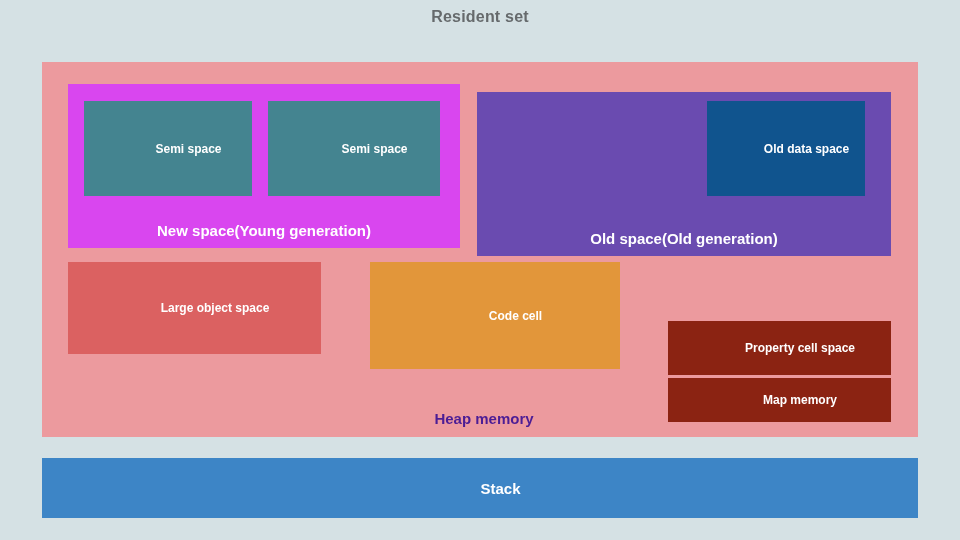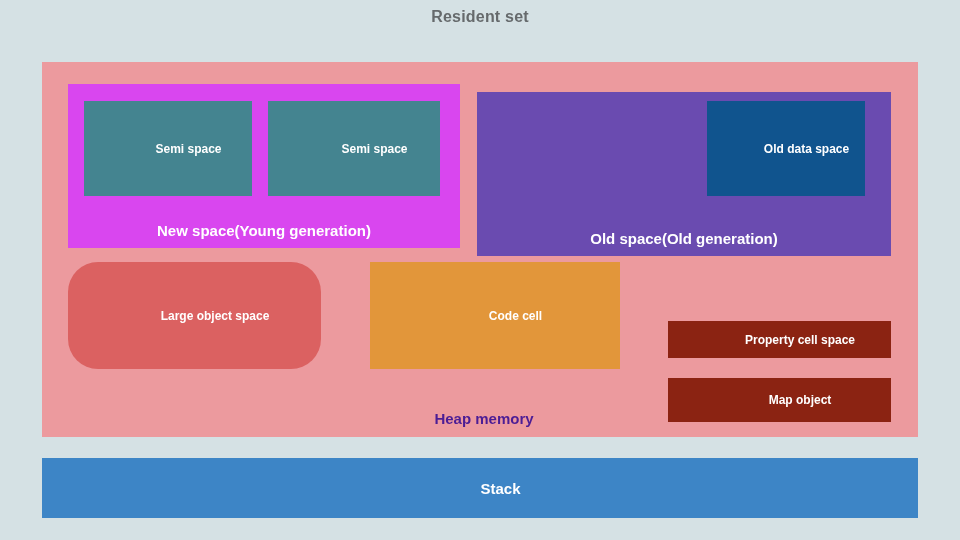--- a/index.html
+++ b/index.html
@@ -132,25 +132,24 @@
     width: 158px;
     height: 95px;
     background: #10548e;
     font-size: 12px;
     font-weight: bold;
   }
   .largeobject {
     left: 68px;
     top: 262px;
     width: 253px;
-    height: 107px;
+    height: 92px;
     background: #db6161;
     font-size: 12px;
     font-weight: bold;
-    border-radius: 30px;
   }
   .codespace {
     left: 370px;
     top: 262px;
     width: 250px;
     height: 107px;
     background: #e2963a;
     font-size: 12px;
     font-weight: bold;
   }
@@ -160,21 +159,21 @@
     width: 223px;
     height: 44px;
     background: #8b2312;
     font-size: 12px;
     font-weight: bold;
   }
   .propertycell {
     left: 668px;
     top: 321px;
     width: 223px;
-    height: 37px;
+    height: 54px;
     background: #8b2312;
     font-size: 12px;
     font-weight: bold;
   }
   .mapspace {
     left: 668px;
     top: 378px;
     width: 223px;
     height: 44px;
     background: #8b2312;
@@ -211,17 +210,17 @@
   </div>
 
   <div class="box semi1">Semi space</div>
   <div class="box semi2">Semi space</div>
 
   <div class="box olddata">Old data space</div>
 
   <div class="box largeobject">Large object space</div>
   <div class="box codespace">Code cell</div>
   <div class="box propertycell">Property cell space</div>
-  <div class="box mapspace">Map object</div>
+  <div class="box mapspace">Map memory</div>
 
   <div class="box stack">Stack</div>
 
 </div>
 
 </body></html>

